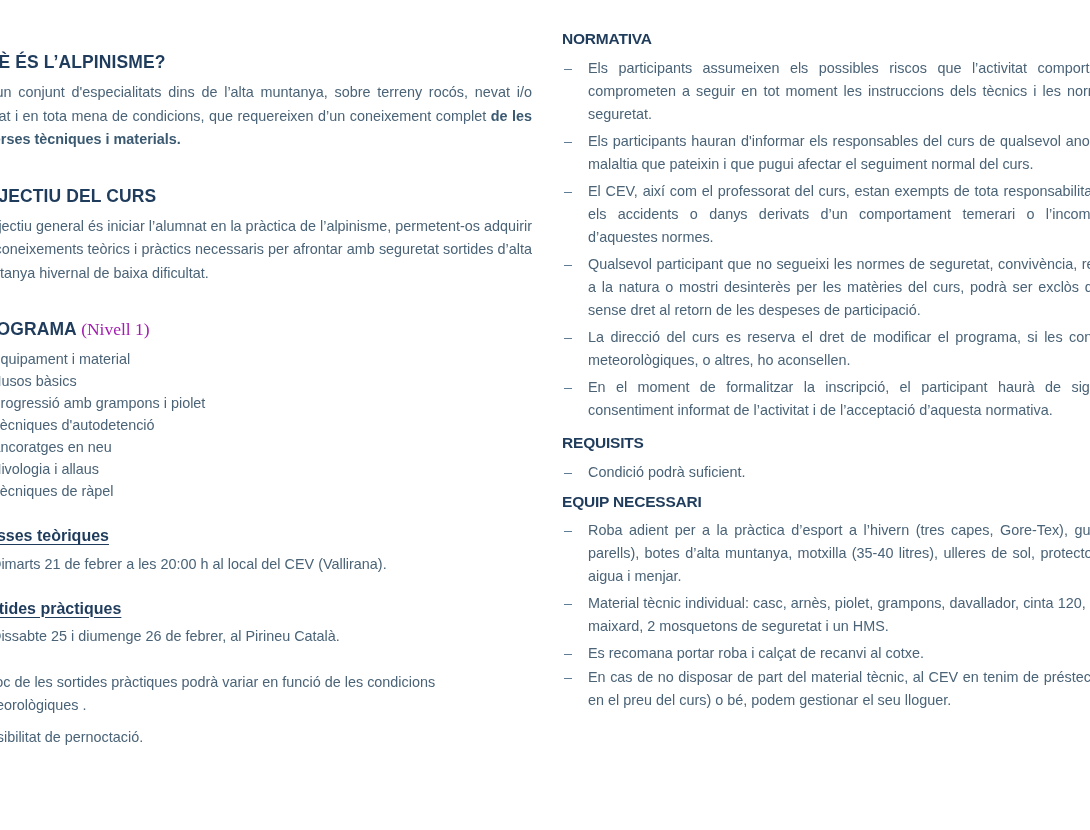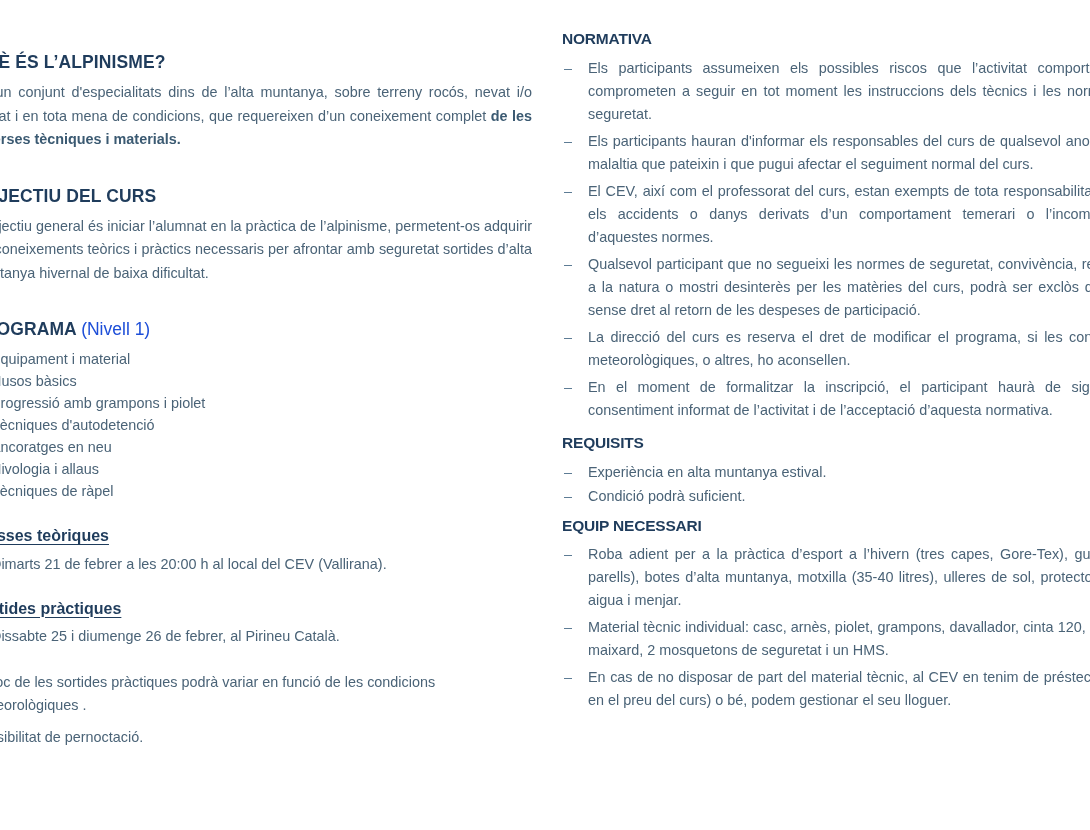--- a/index.html
+++ b/index.html
@@ -47,22 +47,23 @@
   h1.section-title {
     font-size: 17.5px;
     font-weight: bold;
     color: #1f3c5c;
     margin: 0 0 9px 0;
     letter-spacing: 0.1px;
     line-height: 1.15;
   }
   h1.section-title .light {
     font-weight: normal;
-    color: #1d4ed8;
+    color: #a21caf;
     letter-spacing: 0;
+    font-family: Liberation Serif, serif;
   }
   h2.sub-title {
     font-size: 16px;
     font-weight: bold;
     color: #1f3c5c;
     margin: 0 0 7px 0;
     text-decoration: underline;
     text-underline-offset: 3px;
     line-height: 1.2;
   }
@@ -196,29 +197,29 @@
       <li><span class="marker">–</span><span>Qualsevol participant que no segueixi les normes de seguretat, convivència, respecte a la natura o mostri desinterès per  les matèries del curs, podrà ser exclòs del curs sense dret al retorn de les despeses de participació.</span></li>
       <li><span class="marker">–</span><span>La direcció del curs es reserva el dret de modificar el programa, si les condicions meteorològiques, o altres, ho aconsellen.</span></li>
       <li><span class="marker">–</span><span>En el moment de formalitzar la inscripció, el participant haurà de signar un consentiment informat de l’activitat i de l’acceptació d’aquesta normativa.</span></li>
     </ul>
 
     <div class="sp-xs"></div>
 
     <h3 class="right-title">REQUISITS</h3>
     <ul class="dash-list endash">
       <li class="tight"><span class="marker">–</span></li>
-      <li class="tight"><span class="marker">–</span><span>Experiència en alta muntanya estival.</span></li>
+      <li class="tight"><span class="marker">–</span></li>
       <li class="tight"><span class="marker">–</span><span>Condició podrà suficient.</span></li>
     </ul>
 
     <div class="sp-xs"></div>
 
     <h3 class="right-title">EQUIP NECESSARI</h3>
     <ul class="dash-list endash">
       <li><span class="marker">–</span><span>Roba adient per a la pràctica d’esport a l’hivern (tres capes, Gore-Tex), guants (2 parells), botes d’alta muntanya, motxilla  (35-40 litres), ulleres de sol, protector solar, aigua i menjar.</span></li>
       <li><span class="marker">–</span><span>Material tècnic individual: casc, arnès, piolet, grampons, davallador, cinta 120, cordino maixard, 2 mosquetons de seguretat i un HMS.</span></li>
-      <li class="tight"><span class="marker">–</span></li>
+      <li class="tight"><span class="marker">–</span><span>Es recomana portar roba i calçat de recanvi al cotxe.</span></li>
       <li><span class="marker">–</span><span>En cas de no disposar de part del material tècnic, al CEV en tenim de préstec (inclòs en el preu del curs)  o bé, podem gestionar el seu lloguer.</span></li>
     </ul>
 
   </div>
 
 </div>
 
 </body></html>

